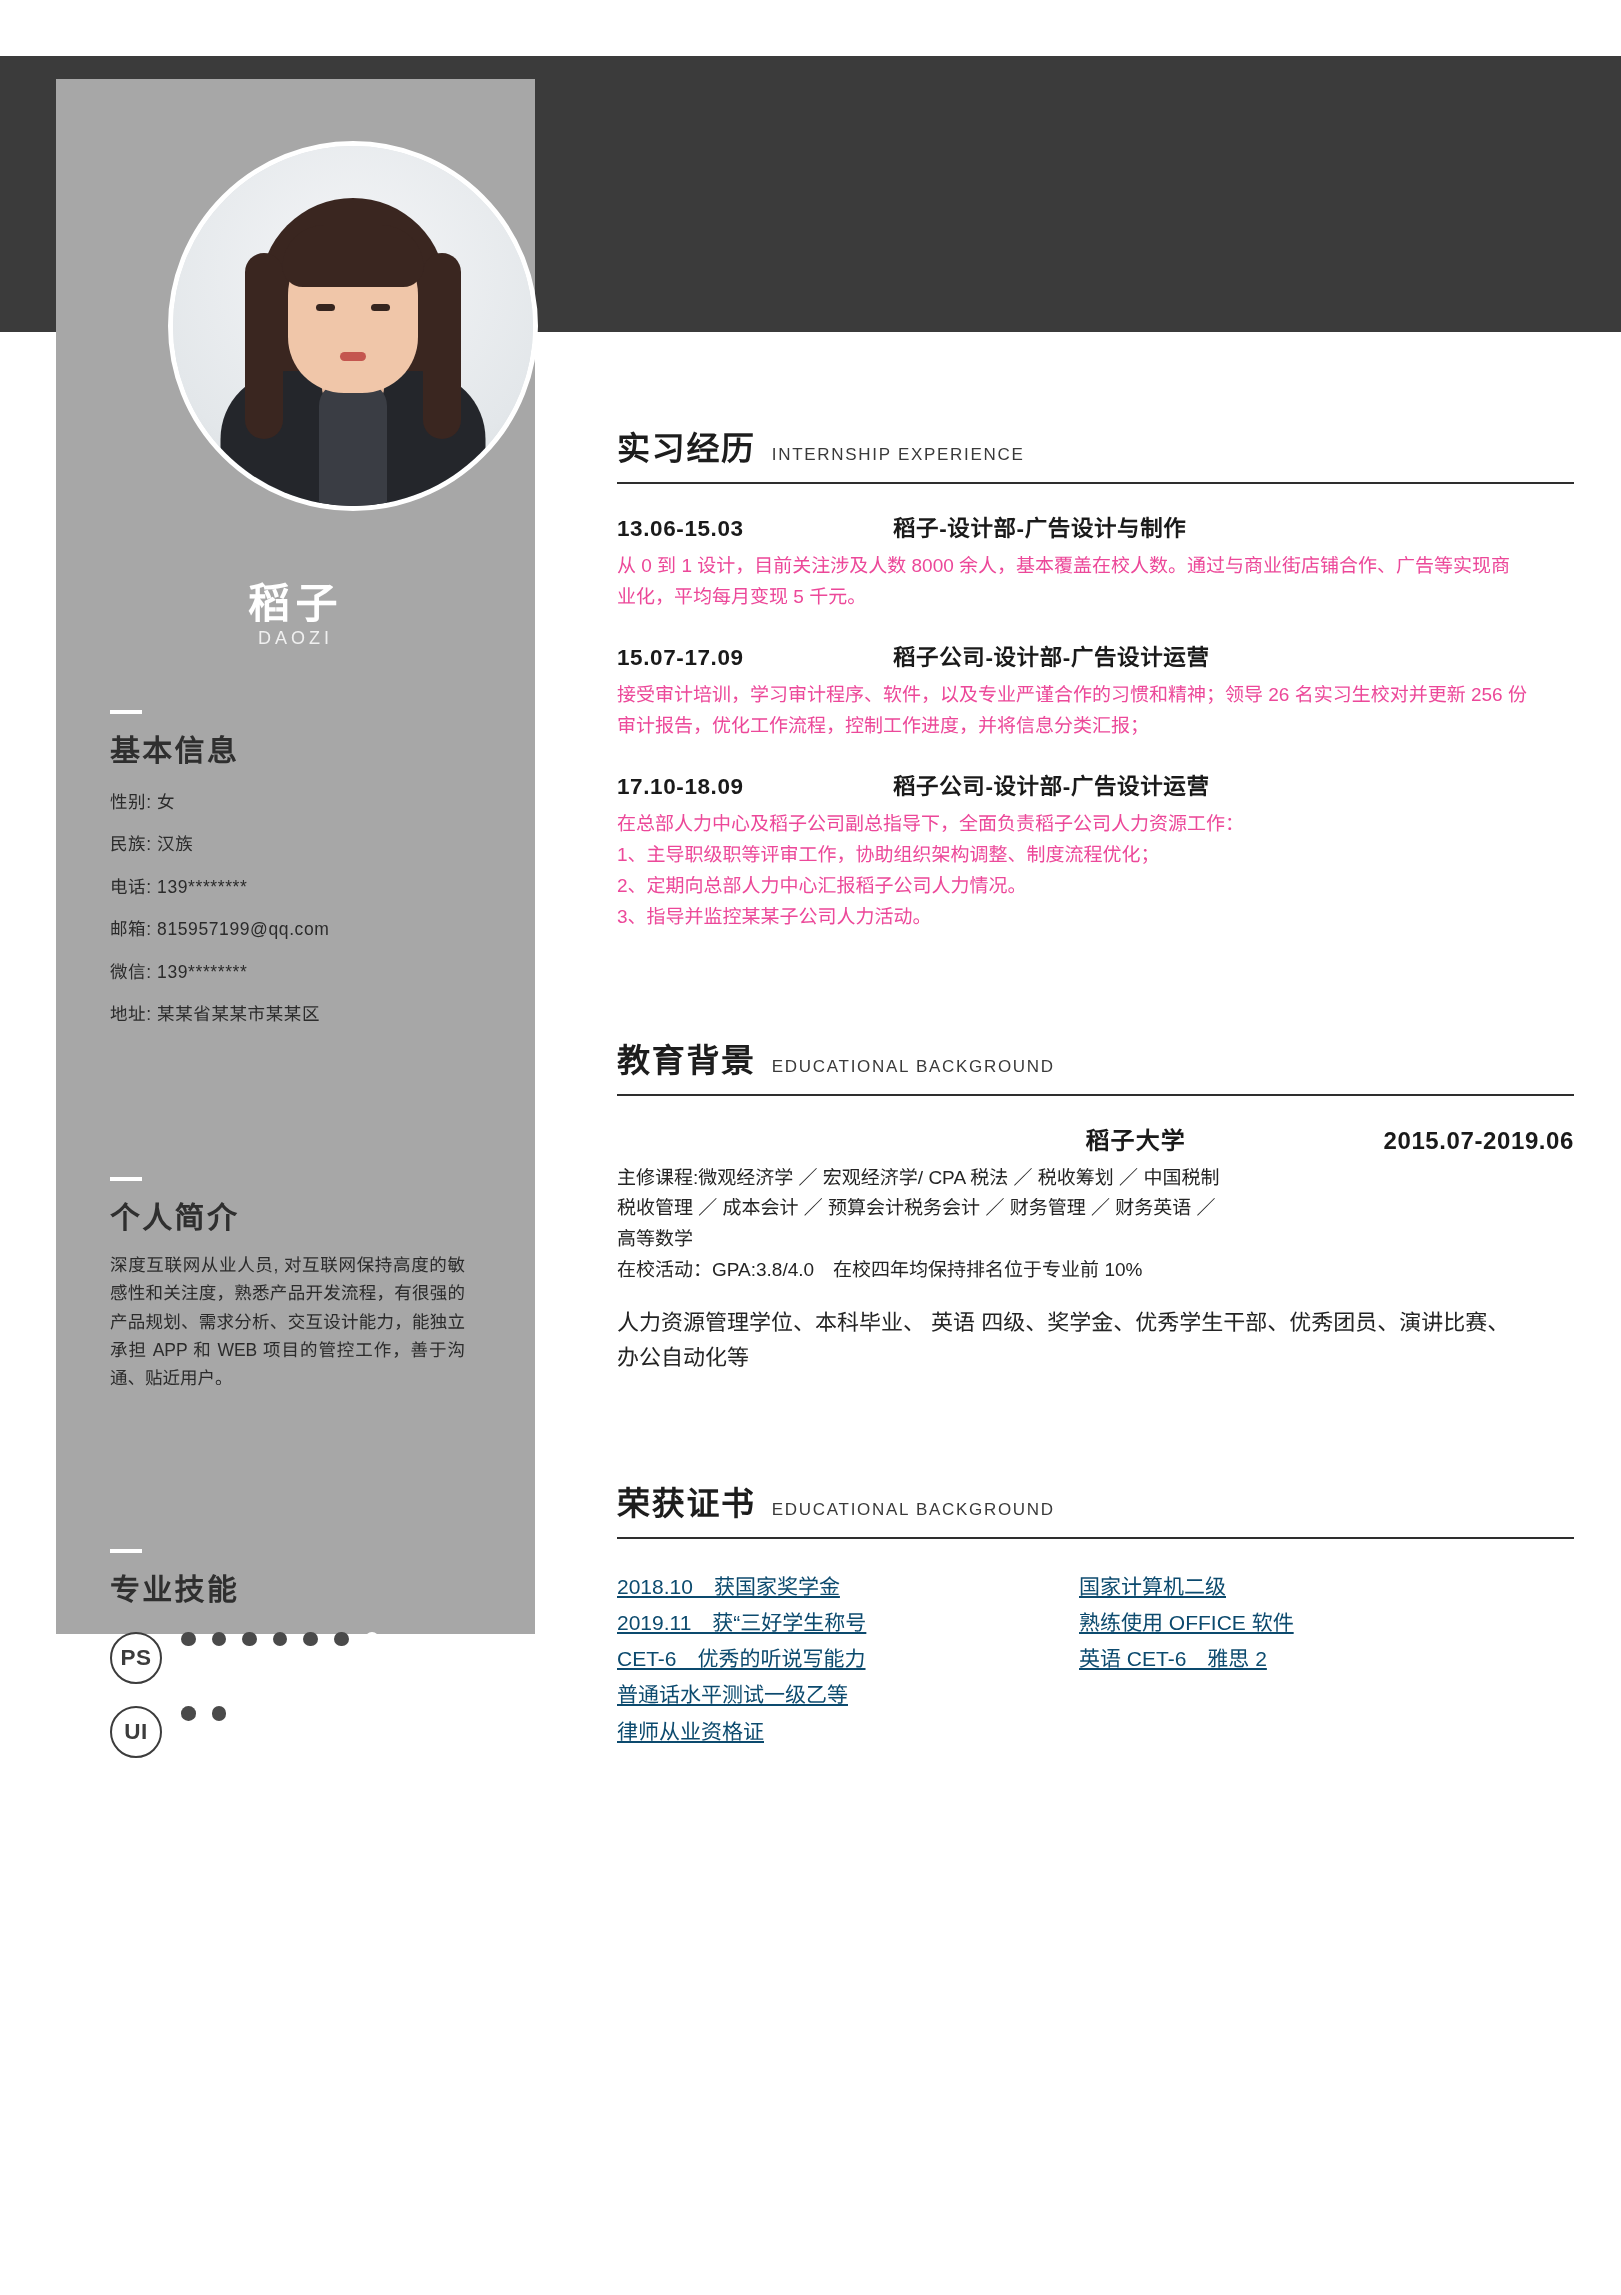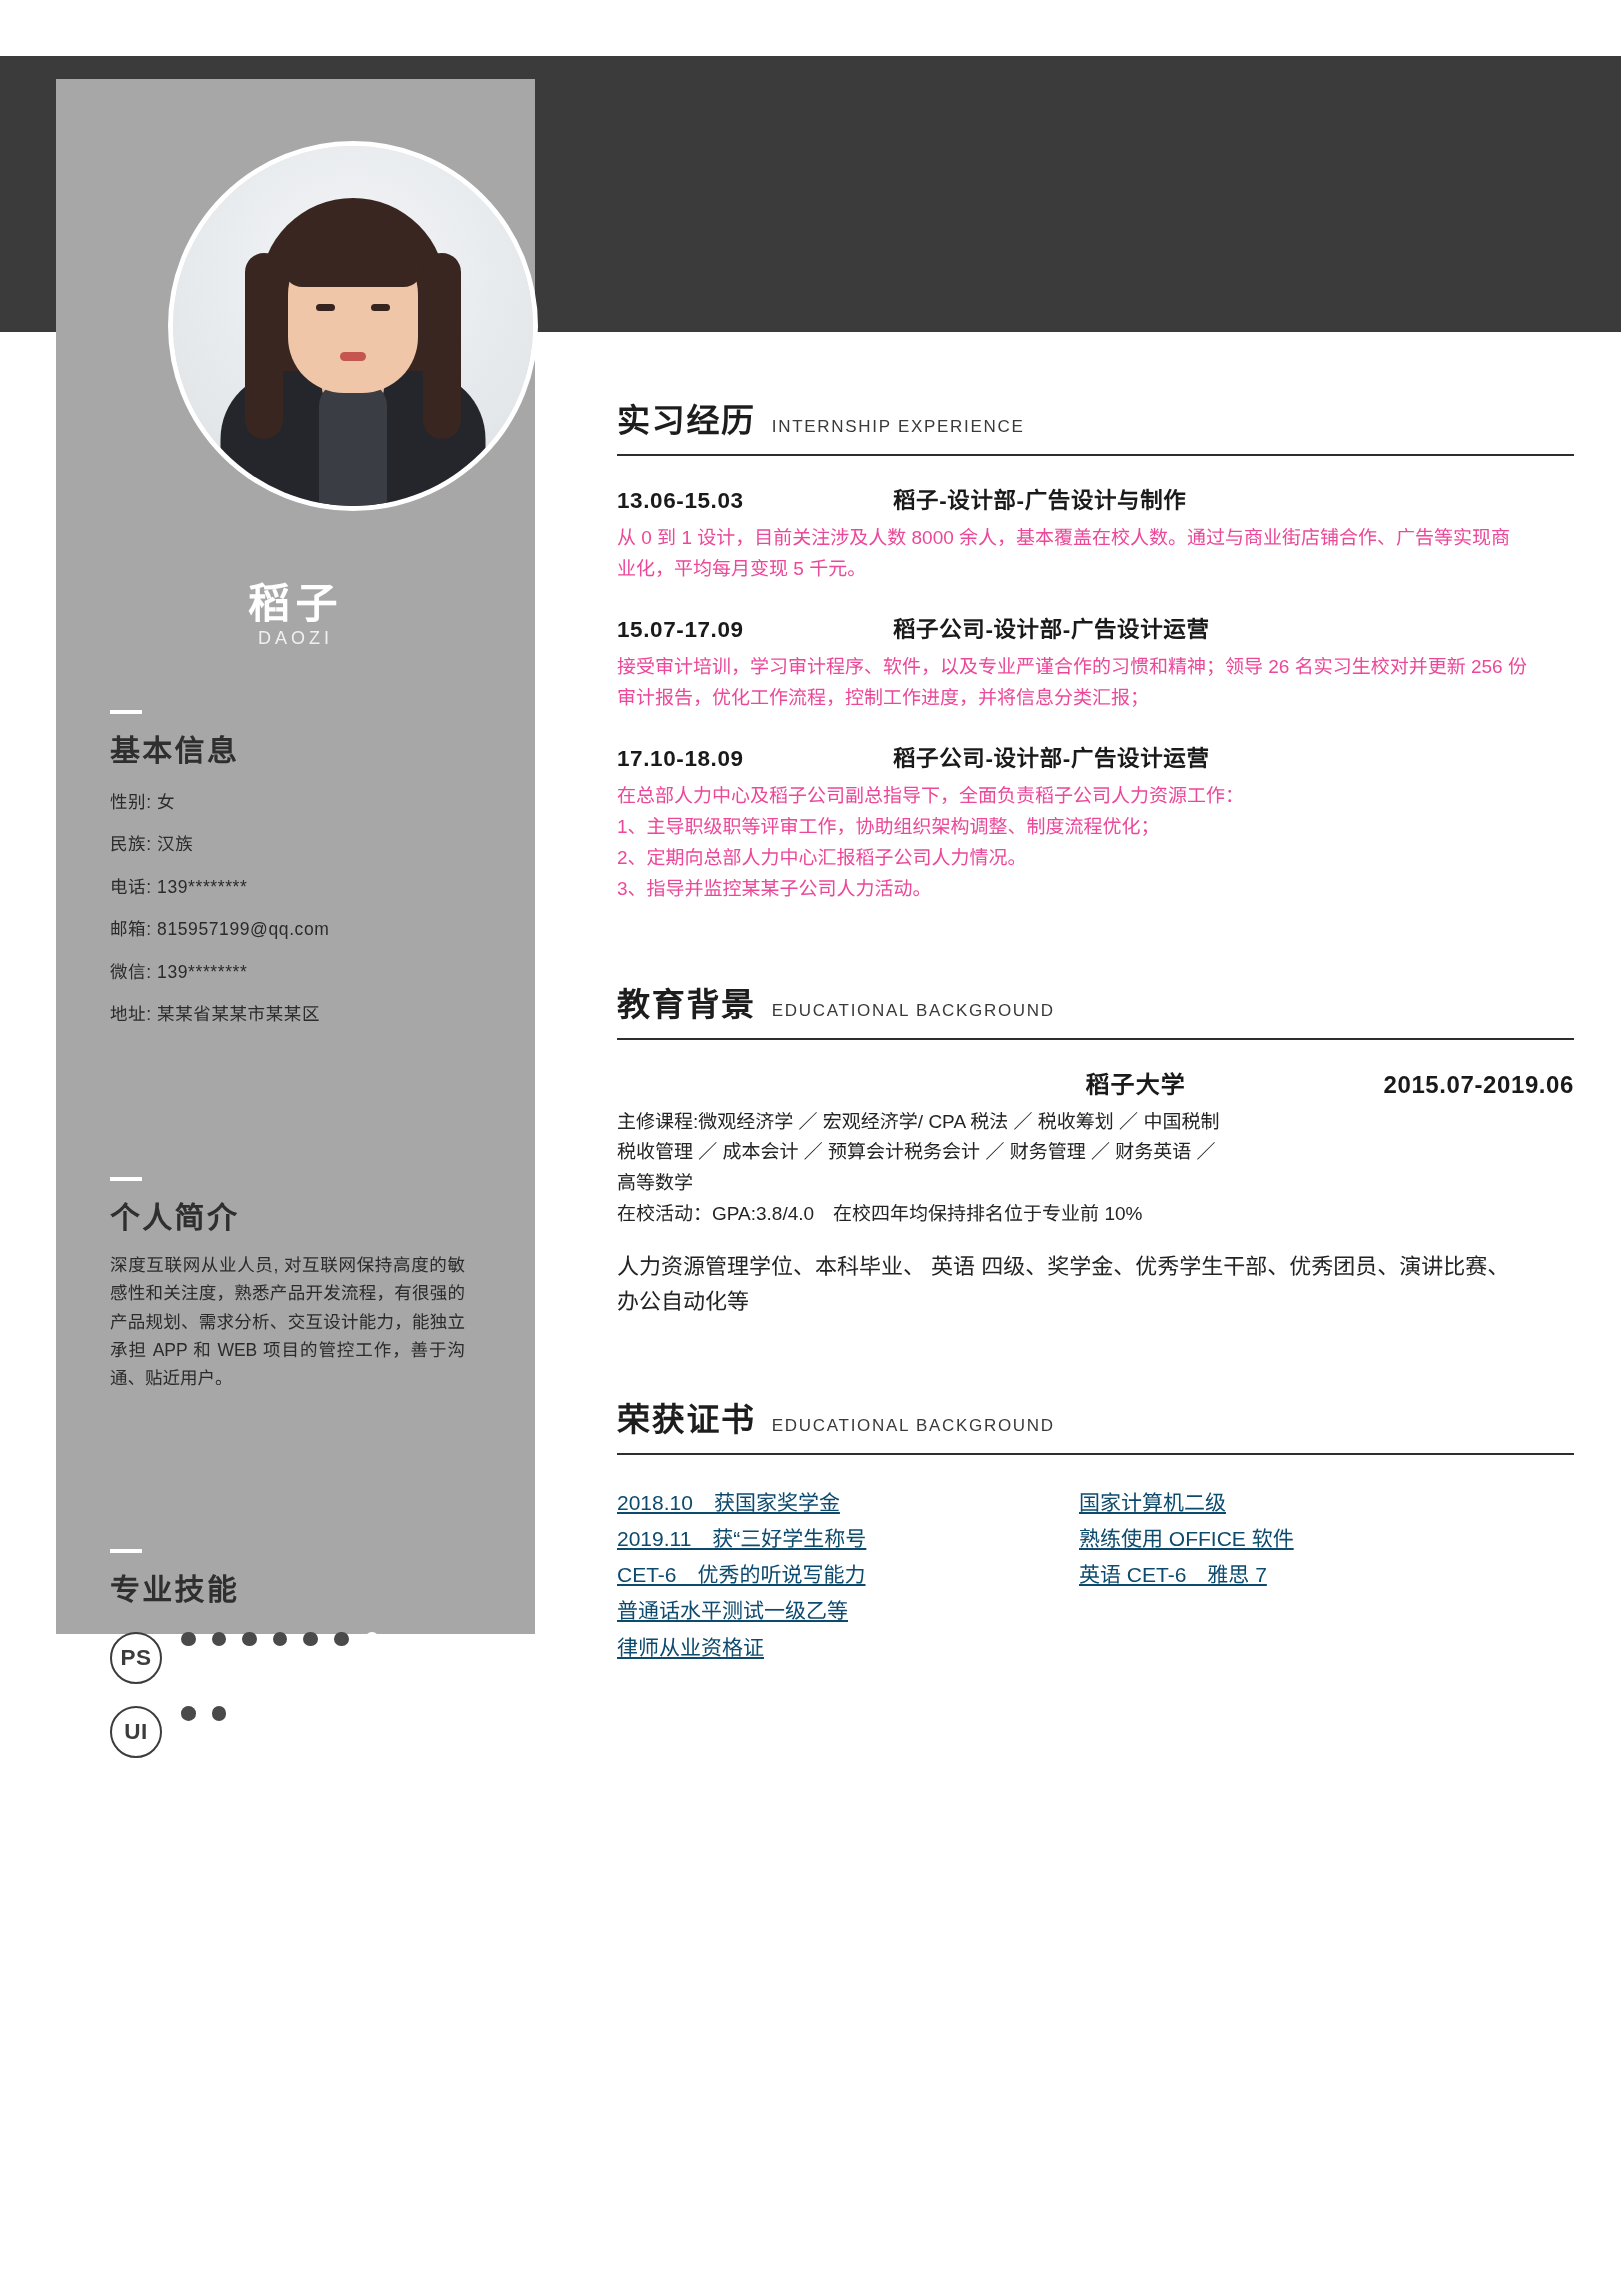--- a/index.html
+++ b/index.html
@@ -195,20 +195,21 @@
 
   
   .right-col { position: absolute; left: 617px; top: 394px; width: 957px; }
   .r-sec { margin-bottom: 10px; }
   .r-sec-head { display: flex; align-items: baseline; }
   .r-sec-cn {
     font-size: 33px;
     font-weight: bold;
     color: #1d1d1d;
     letter-spacing: 1.7px;
+    margin-top: 28px;
   }
   .r-sec-en {
     font-size: 17px;
     letter-spacing: 1.7px;
     color: #3a3a3a;
     margin-left: 16px;
   }
   .r-rule { height: 1.7px; background: #2e2e2e; margin-top: 12.4px; }
 
   .job { margin-top: 26px; }
@@ -389,20 +390,20 @@
       <div class="r-rule"></div>
 
       <div class="cert-cols">
         <div class="cert-col left" style="white-space:pre-line;">2018.10　获国家奖学金
 2019.11　获“三好学生称号
 CET-6　优秀的听说写能力
 普通话水平测试一级乙等
 律师从业资格证</div>
         <div class="cert-col" style="white-space:pre-line;">国家计算机二级
 熟练使用 OFFICE 软件
-英语 CET-6　雅思 7</div>
+英语 CET-6　雅思 2</div>
       </div>
     </div>
 
   </div>
 
 </div>
 
 
 </body></html>

